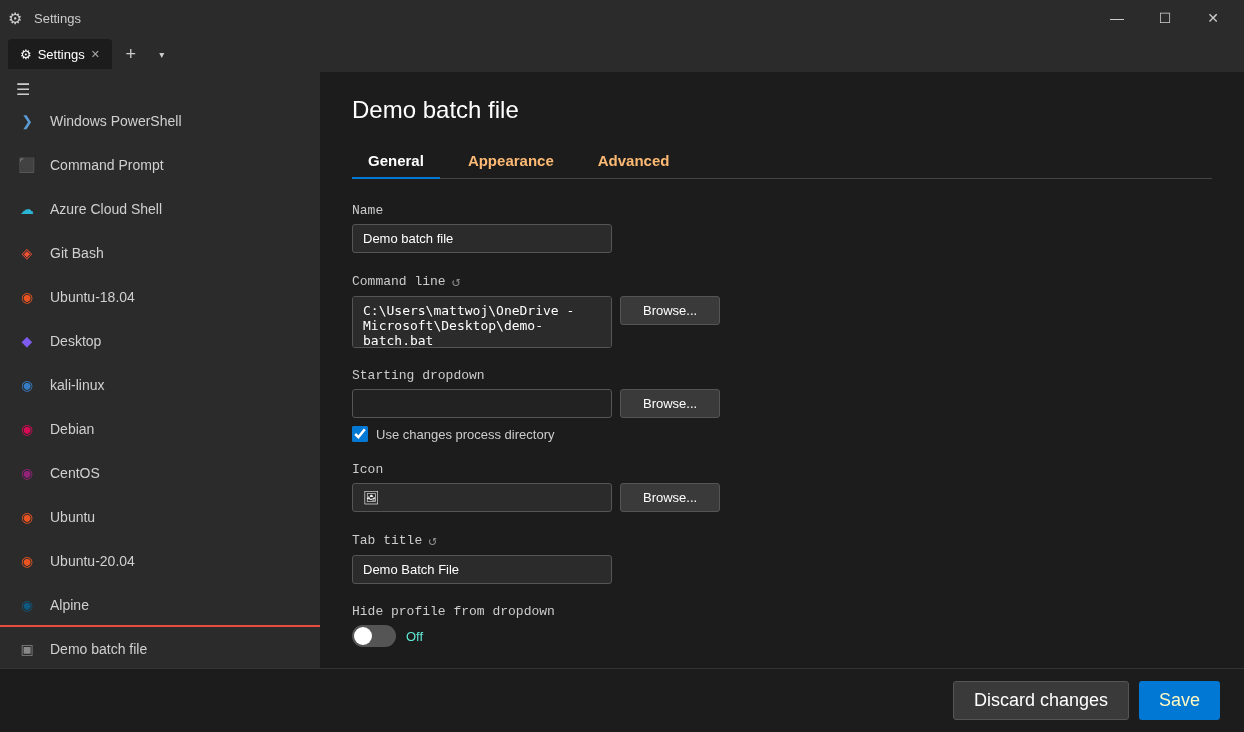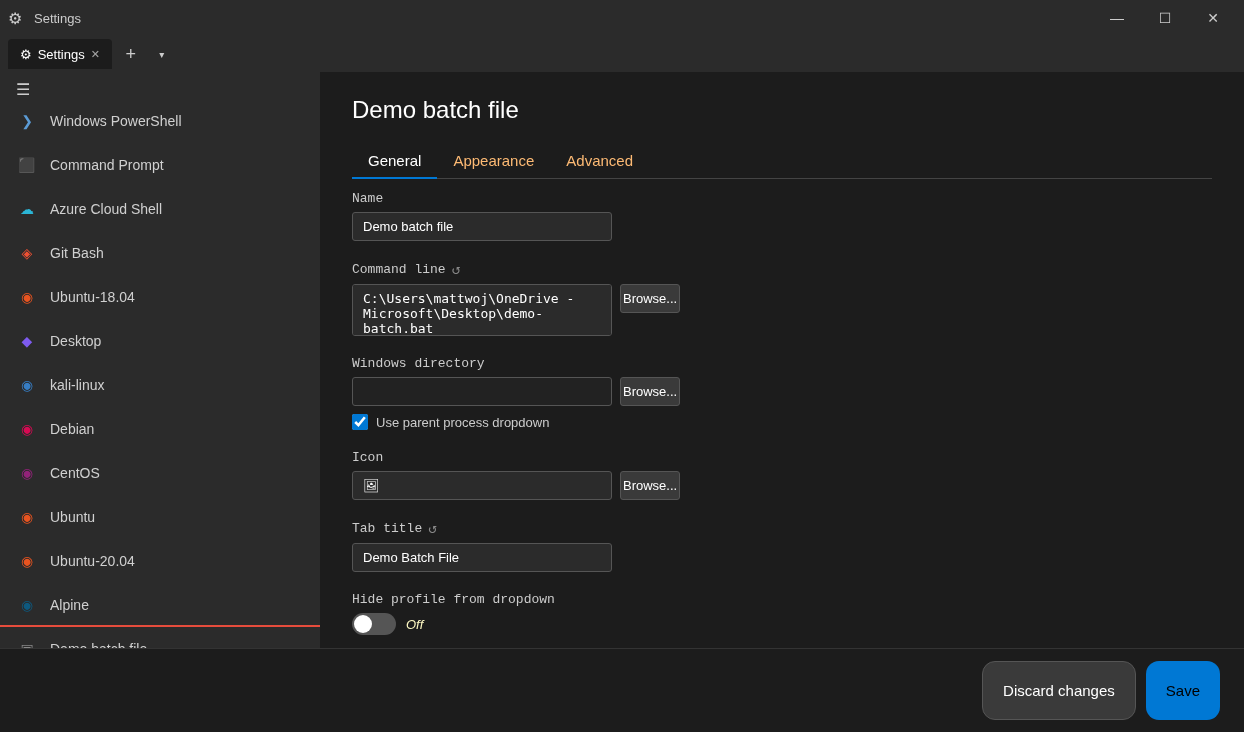--- a/index.html
+++ b/index.html
@@ -160,23 +160,24 @@
       flex-direction: column;
     }
     .content-title {
       font-size: 24px;
       font-weight: 300;
       margin-bottom: 20px;
       color: #fff;
     }
     .content-tabs {
       display: flex;
-      gap: 0;
-      margin-bottom: 12px;
+      gap: 12px;
+      margin-bottom: 24px;
       border-bottom: 1px solid #444;
+      font-weight: bold;
     }
     .content-tab {
       padding: 8px 16px;
       font-size: 15px;
       cursor: pointer;
       color: #fdba74;
       border-bottom: 2px solid transparent;
       margin-bottom: -1px;
     }
     .content-tab.active {
@@ -225,21 +226,21 @@
     }
     textarea.form-input {
       resize: none;
       height: 52px;
     }
     .browse-btn {
       background: #3a3a3a;
       border: 1px solid #555;
       color: #fff;
       font-size: 13px;
-      padding: 6px 2px;
+      padding: 6px 22px;
       border-radius: 3px;
       cursor: pointer;
       white-space: nowrap;
     }
 
     .checkbox-row {
       display: flex;
       align-items: center;
       gap: 8px;
       margin-top: 8px;
@@ -277,49 +278,48 @@
       position: absolute;
       top: 2px;
       width: 18px;
       height: 18px;
       background: #fff;
       border-radius: 50%;
       transition: left 0.2s;
     }
     .toggle-label {
       font-size: 13px;
-      color: #fef9c3;
-      font-style: italic;
+      color: #5eead4;
     }
 
     
     .footer {
       background: #1c1c1c;
       border-top: 1px solid #333;
       padding: 12px 24px;
       display: flex;
       justify-content: flex-end;
       gap: 10px;
       flex-shrink: 0;
     }
     .footer-btn {
-      padding: 20px 20px;
-      border-radius: 13px;
-      font-size: 15px;
+      padding: 8px 20px;
+      border-radius: 3px;
+      font-size: 18px;
       cursor: pointer;
       border: none;
     }
     .footer-btn.discard {
       background: #3a3a3a;
       color: #fff;
       border: 1px solid #555;
     }
     .footer-btn.save {
       background: #0078d4;
-      color: #000000;
+      color: #fef9c3;
     }
 
     
     .icon-ps { color: #5b9bd5; }
     .icon-cmd { color: #c0c0c0; }
     .icon-azure { color: #2bb5d5; }
     .icon-git { color: #f05033; }
     .icon-ubuntu { color: #e95420; }
     .icon-pengwin { color: #7e5bef; }
     .icon-kali { color: #367dc4; }
@@ -440,29 +440,29 @@
         <span class="label-reset">↺</span>
       </div>
       <div class="form-row">
         <textarea class="form-input wide" style="">C:\Users\mattwoj\OneDrive - Microsoft\Desktop\demo-batch.bat</textarea>
         <button class="browse-btn">Browse...</button>
       </div>
     </div>
 
     <div class="form-group">
       <div class="form-label">
-        <span>Windows directory</span>
+        <span>Starting dropdown</span>
       </div>
       <div class="form-row">
         <input class="form-input wide disabled" type="text" disabled="" style="">
         <button class="browse-btn">Browse...</button>
       </div>
       <div class="checkbox-row">
         <input class="checkbox-input" type="checkbox" checked="" style="">
-        <label class="checkbox-label">Use parent process dropdown</label>
+        <label class="checkbox-label">Use changes process directory</label>
       </div>
     </div>
 
     <div class="form-group">
       <div class="form-label">
         <span>Icon</span>
       </div>
       <div class="form-row">
         <input class="form-input wide" type="text" value="🖼" style="">
         <button class="browse-btn">Browse...</button>

